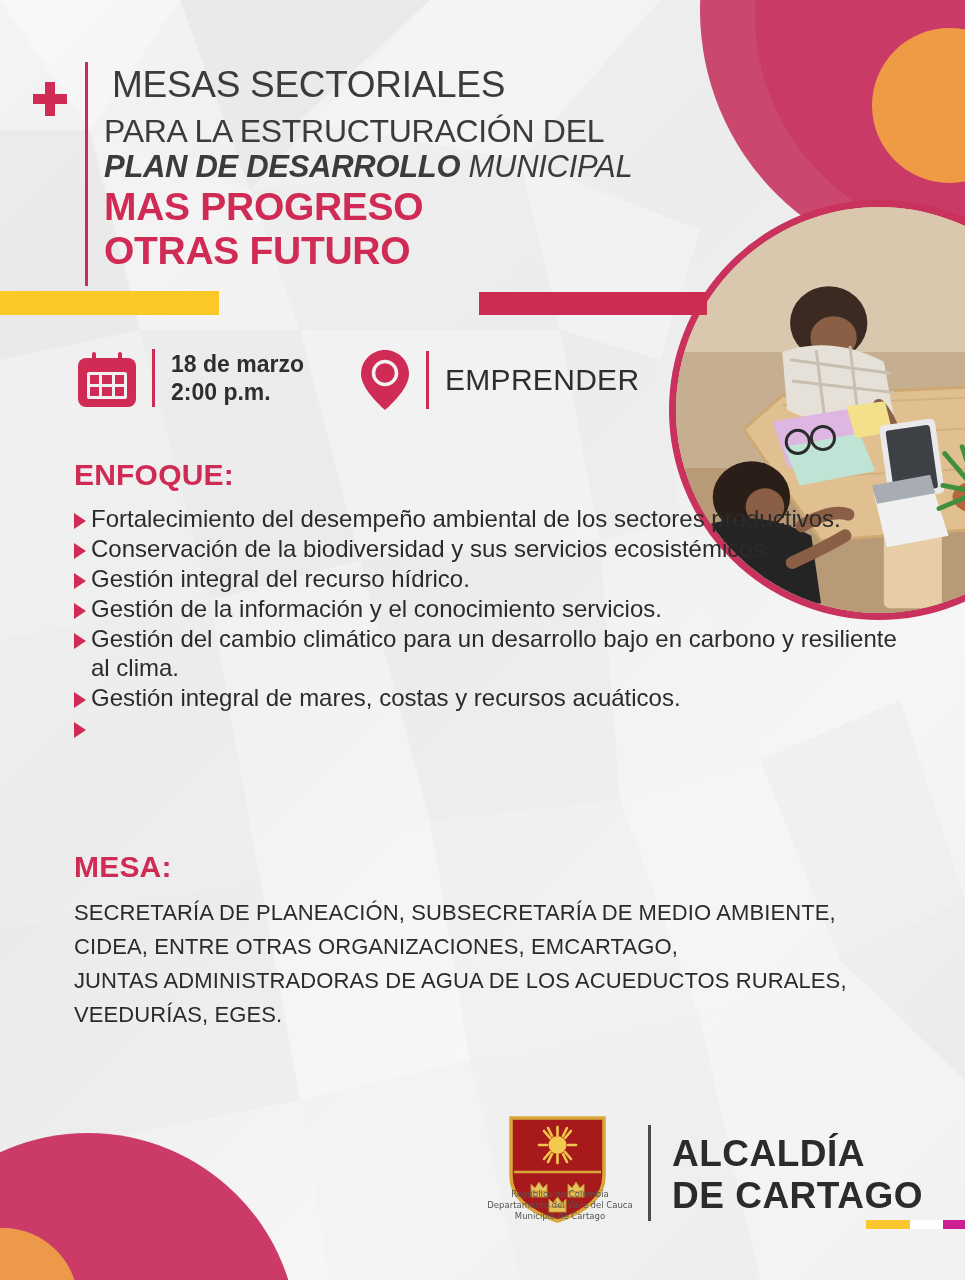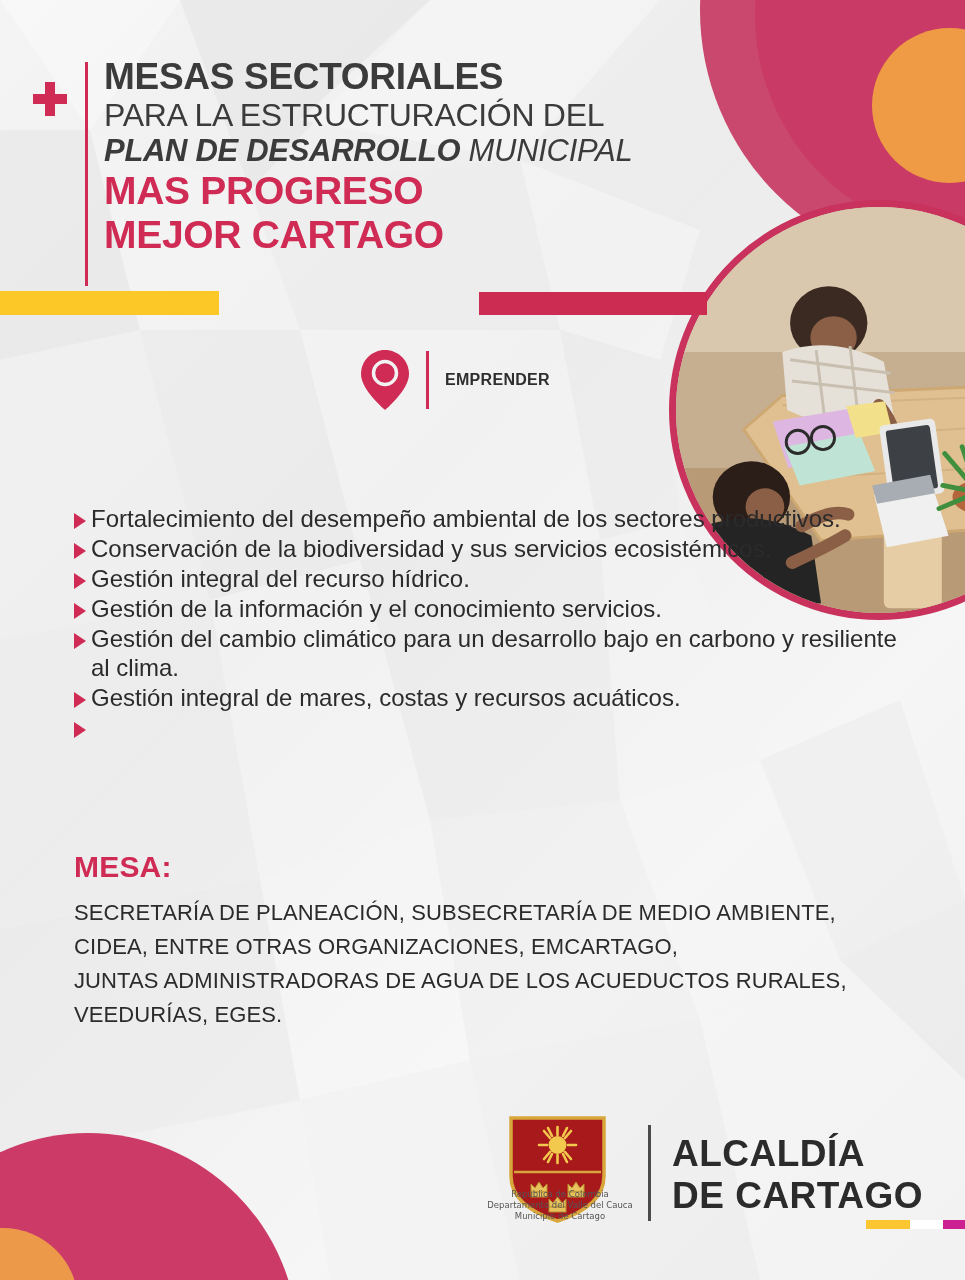--- a/index.html
+++ b/index.html
@@ -82,21 +82,21 @@
 
   .head-rule{
     position:absolute;left:85px;top:62px;width:3px;height:224px;
     background:#cf2b54;
   }
   .title-block{
     position:absolute;left:104px;top:57px;width:620px;
     color:#3a3a3a;
     letter-spacing:-0.3px;
   }
-  .t1{font-size:37px;font-weight:bold;line-height:40px;margin:0;color:#3b3b3b;}
+  .t1{font-size:37px;font-weight:normal;line-height:40px;margin:8px;color:#3b3b3b;}
   .t2{font-size:32px;font-weight:normal;line-height:36px;margin:0;color:#3b3b3b;}
   .t3{font-size:31px;font-weight:normal;line-height:36px;margin:0;color:#3b3b3b;font-style:italic;}
   .t3 b{font-weight:bold;}
   .t4{font-size:39px;font-weight:bold;line-height:44px;margin:0;color:#cf2b54;}
   .t5{font-size:39px;font-weight:bold;line-height:44px;margin:0;color:#cf2b54;}
 
   .bar-yellow{
     position:absolute;left:0;top:291px;width:219px;height:24px;background:#fcc828;
   }
   .bar-crimson{
@@ -118,21 +118,21 @@
     position:absolute;left:9px;top:23px;width:40px;height:27px;
     display:grid;grid-template-columns:repeat(3,1fr);grid-template-rows:repeat(2,1fr);
     gap:3px;
     background:#f1f1f1;padding:3px;box-sizing:border-box;border-radius:2px;
   }
   .cal-cell{background:#cf2b54;}
   .divider{width:3px;height:58px;background:#cf2b54;margin:0 16px;}
   .meta-text{font-size:23px;font-weight:bold;color:#2e2e2e;line-height:28px;}
   .pin-icon{width:50px;height:62px;position:relative;}
 
-  .label-emprender{font-size:16px;font-weight:bold;color:#2e2e2e;letter-spacing:.3px;}
+  .label-emprender{font-size:30px;font-weight:normal;color:#2e2e2e;letter-spacing:.3px;}
 
   
   .sec-title{
     position:absolute;font-size:30px;font-weight:bold;color:#cf2b54;letter-spacing:.2px;
   }
   #enfoque-title{left:74px;top:458px;}
   .bullets{position:absolute;left:74px;top:504px;width:840px;}
   .bullet{
     display:flex;align-items:flex-start;margin-bottom:1px;
   }
@@ -278,38 +278,59 @@
   </div>
 
   <div class="plus-icon"></div>
   <div class="head-rule"></div>
 
   <div class="title-block">
     <p class="t1">MESAS SECTORIALES</p>
     <p class="t2">PARA LA ESTRUCTURACIÓN DEL</p>
     <p class="t3"><b>PLAN DE DESARROLLO</b><span> MUNICIPAL</span></p>
     <p class="t4">MAS PROGRESO</p>
-    <p class="t5">MEJOR CARTAGO</p>
+    <p class="t5">OTRAS FUTURO</p>
   </div>
 
   <div class="bar-yellow"></div>
   <div class="bar-crimson"></div>
 
+  <div class="meta-item" style="left:78px;top:349px;">
+    <div class="cal-icon">
+      <div class="cal-ring l"></div>
+      <div class="cal-ring r"></div>
+      <div class="cal-body"></div>
+      <div class="cal-grid">
+        <div class="cal-cell"></div>
+          <div class="cal-cell"></div>
+          <div class="cal-cell"></div>
+        <div class="cal-cell"></div>
+          <div class="cal-cell"></div>
+          <div class="cal-cell"></div>
+      </div>
+    </div>
+    <div class="divider"></div>
+    <div class="meta-text">
+      <div>18 de marzo</div>
+      <div>2:00 p.m.</div>
+    </div>
+  </div>
 
   <div class="meta-item" style="left:360px;top:349px;">
     <div class="pin-icon">
       <svg viewBox="0 0 50 62" width="50" height="62">
         <path d="M25 1 C11.7 1 1 11.7 1 25 C1 41 25 61 25 61 C25 61 49 41 49 25 C49 11.7 38.3 1 25 1 Z" fill="#cf2b54"></path>
         <circle cx="25" cy="24" r="11.5" fill="none" stroke="#f2f2f2" stroke-width="3.5"></circle>
       </svg>
     </div>
     <div class="divider"></div>
     <div class="label-emprender">EMPRENDER</div>
   </div>
 
+  <div class="sec-title" id="enfoque-title">ENFOQUE:</div>
   <div class="bullets">
     <div class="bullet">
         <span class="tri"></span>
         <span class="btext">Fortalecimiento del desempeño ambiental de los sectores productivos.</span>
       </div>
     <div class="bullet">
         <span class="tri"></span>
         <span class="btext">Conservación de la biodiversidad y sus servicios ecosistémicos.</span>
       </div>
     <div class="bullet">

